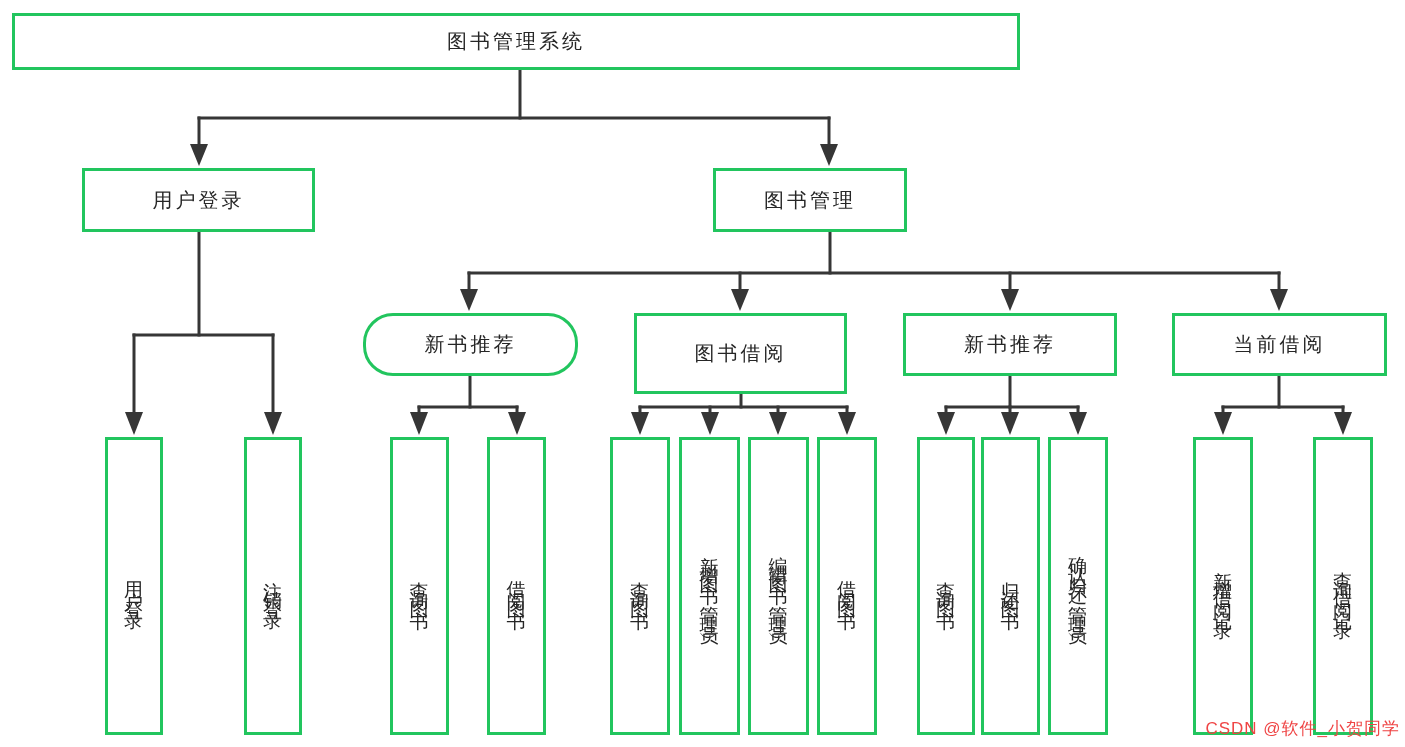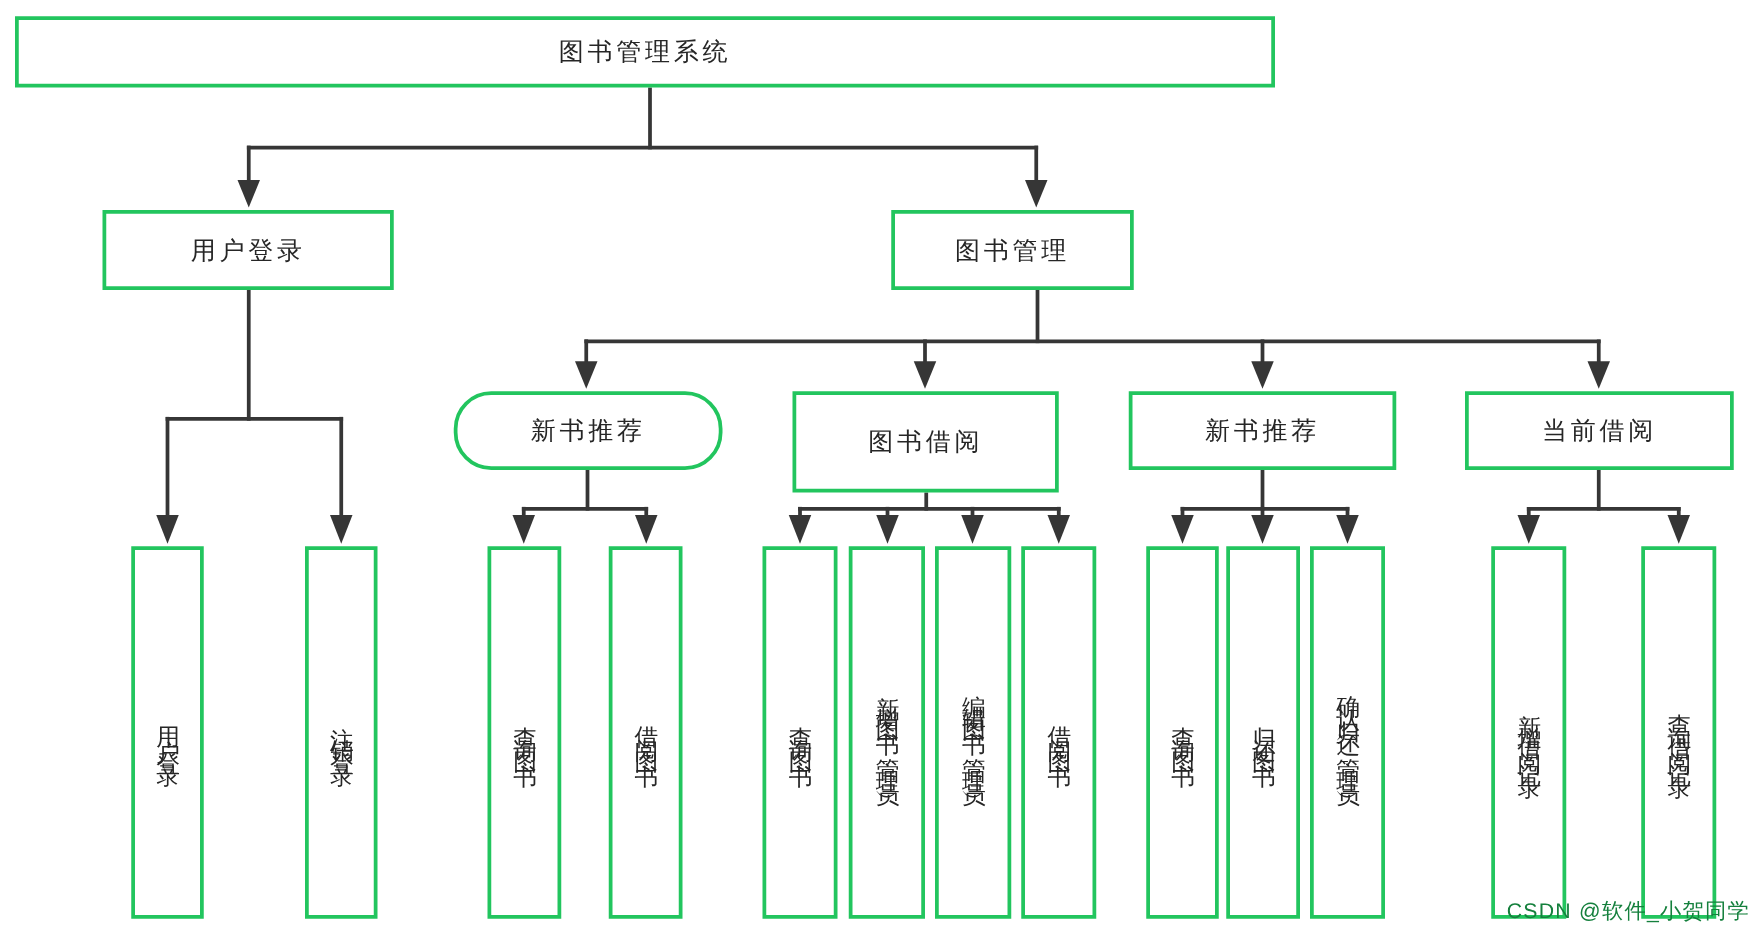--- a/index.html
+++ b/index.html
@@ -52,21 +52,21 @@
   .l-g4-b { left: 981px;  width: 59px; }
   .l-g4-c { left: 1048px; width: 60px; }
   .l-g5-a { left: 1193px; width: 60px; }
   .l-g5-b { left: 1313px; width: 60px; }
   .watermark {
     position: absolute;
     left: 1185px;
     top: 717px;
     width: 215px;
     font-size: 17px;
-    color: #15803d;
+    color: #ef4444;
     text-align: right;
     white-space: nowrap;
     letter-spacing: 1px;
   }
 </style>
 </head>
 <body>
 
 <div id="canvas">
 

